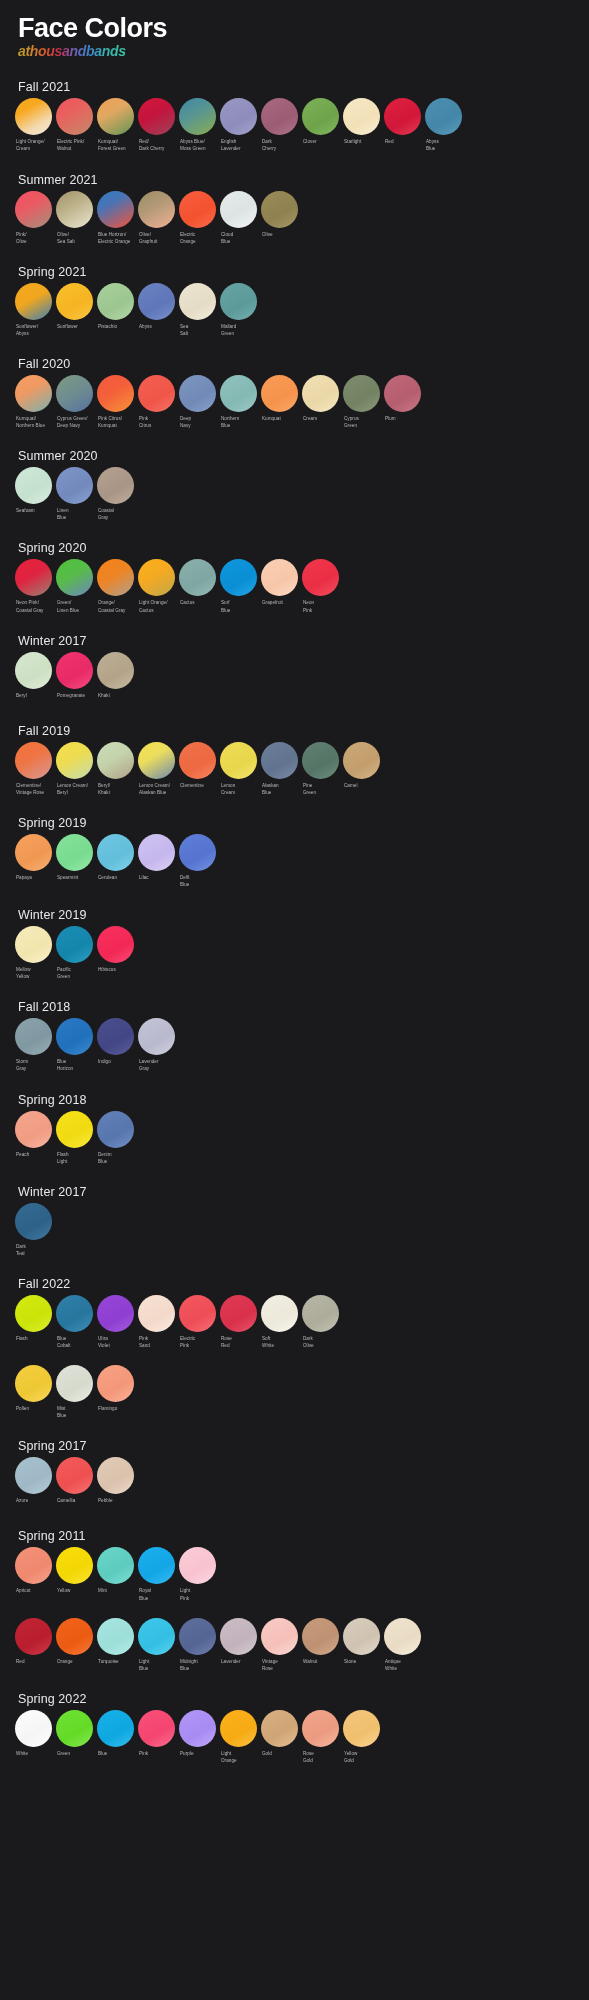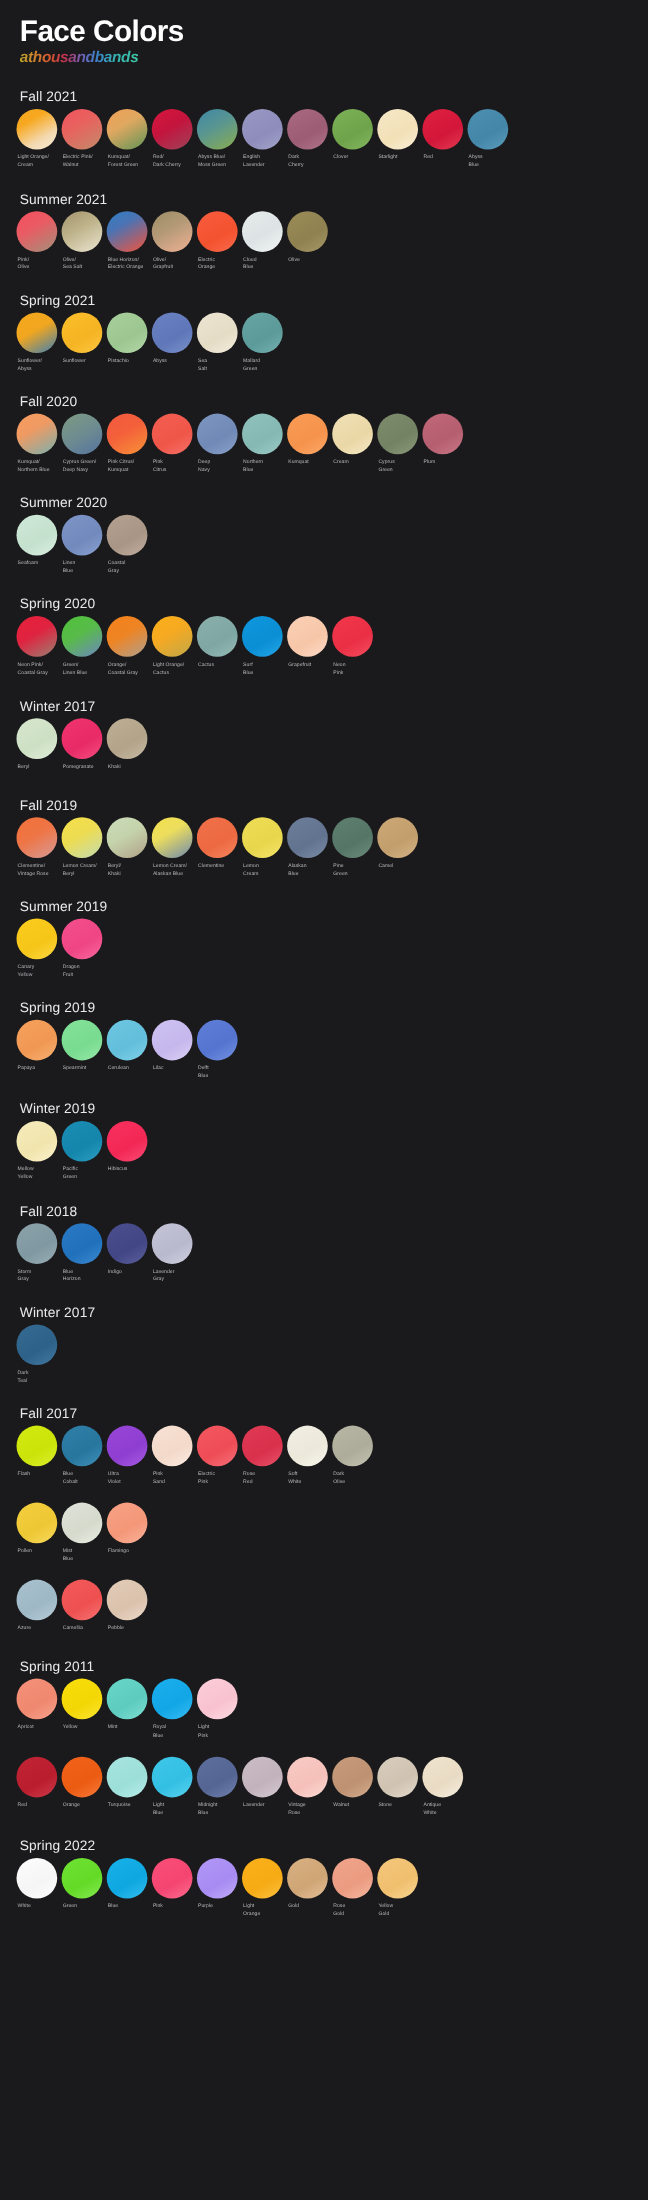--- a/index.html
+++ b/index.html
@@ -388,35 +388,20 @@
             <div class="label">Pine
 Green</div>
           </div>
           <div class="swatch">
             <span class="dot" style="background: linear-gradient(150deg, rgb(204, 168, 119) 0%, rgb(194, 158, 108) 60%, rgb(214, 181, 136) 100%);"></span>
             <div class="label">Camel</div>
           </div>
         </div>
       </div>
       <div class="section">
-        <div class="season">Summer 2019</div>
-        <div class="swatch-row">
-          <div class="swatch">
-            <span class="dot" style="background: linear-gradient(150deg, rgb(251, 205, 30) 0%, rgb(245, 197, 24) 60%, rgb(253, 217, 68) 100%);"></span>
-            <div class="label">Canary
-Yellow</div>
-          </div>
-          <div class="swatch">
-            <span class="dot" style="background: linear-gradient(150deg, rgb(245, 79, 142) 0%, rgb(239, 69, 132) 60%, rgb(249, 106, 160) 100%);"></span>
-            <div class="label">Dragon
-Fruit</div>
-          </div>
-        </div>
-      </div>
-      <div class="section">
         <div class="season">Spring 2019</div>
         <div class="swatch-row">
           <div class="swatch">
             <span class="dot" style="background: linear-gradient(150deg, rgb(246, 161, 93) 0%, rgb(240, 152, 83) 60%, rgb(249, 177, 116) 100%);"></span>
             <div class="label">Papaya</div>
           </div>
           <div class="swatch">
             <span class="dot" style="background: linear-gradient(150deg, rgb(133, 226, 154) 0%, rgb(120, 219, 143) 60%, rgb(151, 233, 170) 100%);"></span>
             <div class="label">Spearmint</div>
           </div>
@@ -472,31 +457,50 @@
             <div class="label">Indigo</div>
           </div>
           <div class="swatch">
             <span class="dot" style="background: linear-gradient(150deg, rgb(195, 196, 214) 0%, rgb(184, 185, 205) 60%, rgb(208, 209, 224) 100%);"></span>
             <div class="label">Lavender
 Gray</div>
           </div>
         </div>
       </div>
       <div class="section">
+        <div class="season">Spring 2018</div>
+        <div class="swatch-row">
+          <div class="swatch">
+            <span class="dot" style="background: linear-gradient(150deg, rgb(245, 166, 143) 0%, rgb(240, 156, 131) 60%, rgb(249, 182, 162) 100%);"></span>
+            <div class="label">Peach</div>
+          </div>
+          <div class="swatch">
+            <span class="dot" style="background: linear-gradient(150deg, rgb(247, 226, 26) 0%, rgb(240, 219, 18) 60%, rgb(251, 234, 62) 100%);"></span>
+            <div class="label">Flash
+Light</div>
+          </div>
+          <div class="swatch">
+            <span class="dot" style="background: linear-gradient(150deg, rgb(99, 128, 184) 0%, rgb(88, 118, 174) 60%, rgb(116, 146, 199) 100%);"></span>
+            <div class="label">Denim
+Blue</div>
+          </div>
+        </div>
+      </div>
+      <div class="section">
         <div class="season">Winter 2017</div>
         <div class="swatch-row">
           <div class="swatch">
             <span class="dot" style="background: linear-gradient(150deg, rgb(53, 106, 146) 0%, rgb(45, 97, 136) 60%, rgb(68, 122, 163) 100%);"></span>
             <div class="label">Dark
 Teal</div>
           </div>
         </div>
       </div>
       <div class="section">
-        <div class="season">Fall 2017</div>
+        <div class="season">Fall 2022</div>
         <div class="swatch-row">
           <div class="swatch">
             <span class="dot" style="background: linear-gradient(150deg, rgb(212, 234, 16) 0%, rgb(203, 227, 9) 60%, rgb(220, 240, 47) 100%);"></span>
             <div class="label">Flash</div>
           </div>
           <div class="swatch">
             <span class="dot" style="background: linear-gradient(150deg, rgb(47, 127, 168) 0%, rgb(39, 118, 158) 60%, rgb(63, 144, 186) 100%);"></span>
             <div class="label">Blue
 Cobalt</div>
           </div>
@@ -543,20 +547,21 @@
             <div class="label">Mist
 Blue</div>
           </div>
           <div class="swatch">
             <span class="dot" style="background: linear-gradient(150deg, rgb(248, 161, 132) 0%, rgb(244, 151, 121) 60%, rgb(251, 179, 155) 100%);"></span>
             <div class="label">Flamingo</div>
           </div>
         </div>
       </div>
       <div class="section">
+        <div class="season">Spring 2017</div>
         <div class="swatch-row">
           <div class="swatch">
             <span class="dot" style="background: linear-gradient(150deg, rgb(169, 193, 206) 0%, rgb(158, 184, 198) 60%, rgb(184, 205, 216) 100%);"></span>
             <div class="label">Azure</div>
           </div>
           <div class="swatch">
             <span class="dot" style="background: linear-gradient(150deg, rgb(244, 90, 90) 0%, rgb(238, 80, 80) 60%, rgb(248, 116, 116) 100%);"></span>
             <div class="label">Camellia</div>
           </div>
           <div class="swatch">

